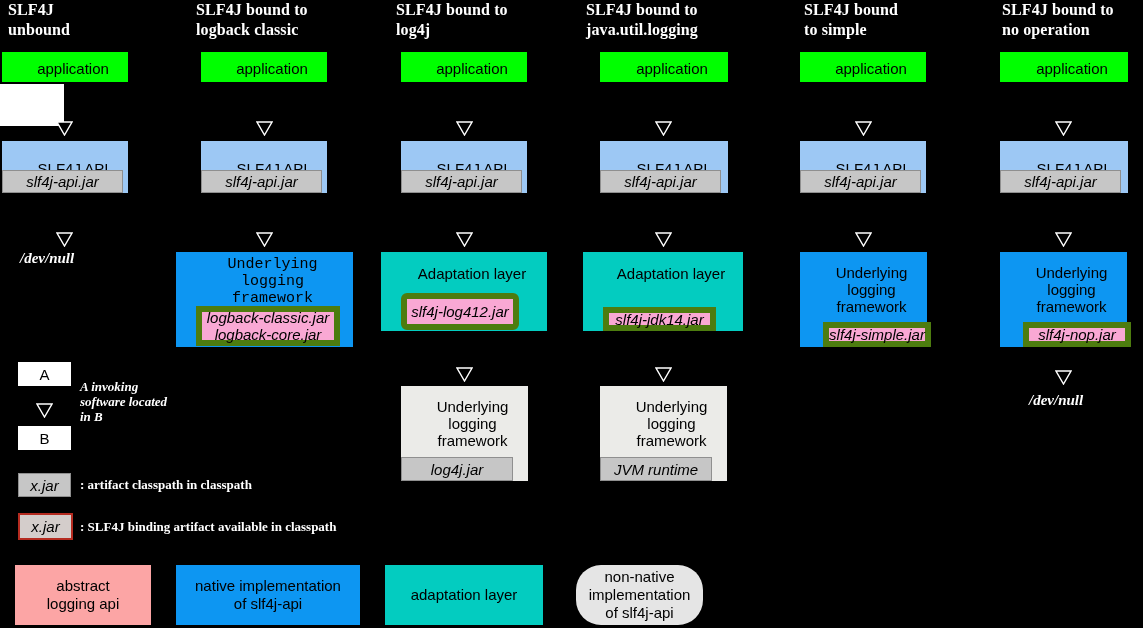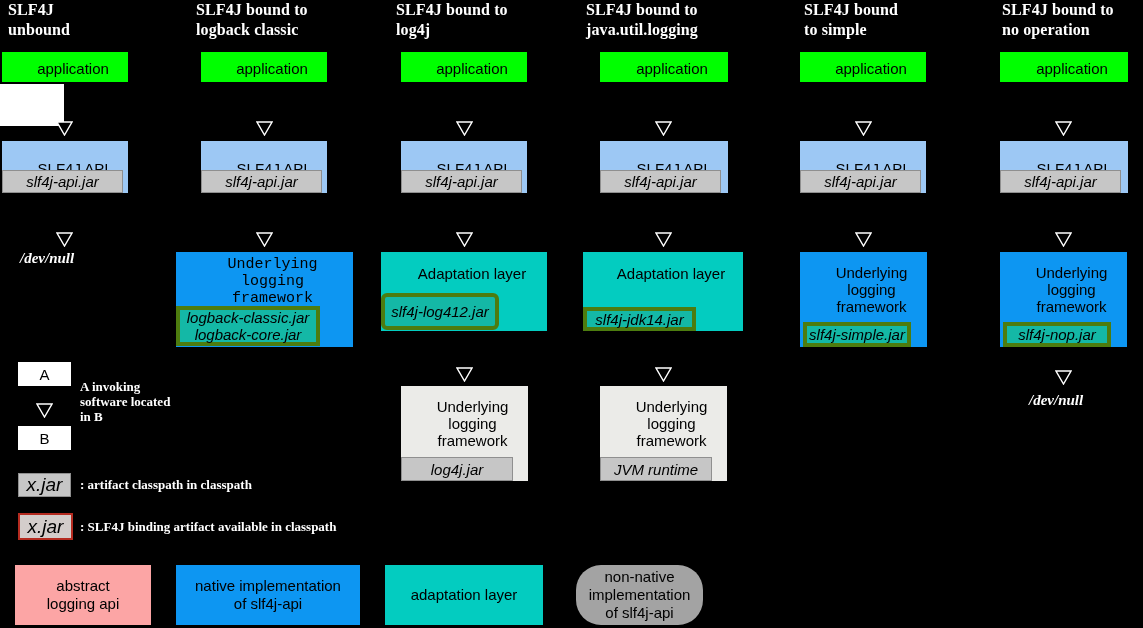--- a/index.html
+++ b/index.html
@@ -84,22 +84,23 @@
     flex-direction: column;
     align-items: center;
     justify-content: center;
     white-space: pre-line;
     border: 1px solid transparent;
   }
   .jar.plain {
     border-color: #8f8f8f;
   }
   .jar.binding {
-    border: 4px solid #4d7c0f;
-    background: #14b8a6;
+    border: 6px solid #4d7c0f;
+    background: #f9a8d4;
+    margin-left: 20px;
   }
   
   .arrow {
     position: absolute;
     width: 17px;
     height: 15px;
   }
   
   .devnull {
     position: absolute;
@@ -121,35 +122,36 @@
     justify-content: center;
   }
   .legend-note {
     position: absolute;
     color: #ffffff;
     font-family: "Liberation Serif", serif;
     font-weight: bold;
     font-size: 13px;
     line-height: 15px;
     white-space: pre-line;
+    font-style: italic;
   }
   .legend-text {
     position: absolute;
     color: #ffffff;
     font-family: "Liberation Serif", serif;
     font-weight: bold;
     font-size: 13px;
     line-height: 15px;
     white-space: nowrap;
   }
   .legend-jar {
     position: absolute;
     box-sizing: border-box;
     font-style: italic;
-    font-size: 19px;
+    font-size: 15px;
     display: flex;
     align-items: center;
     justify-content: center;
     color: #000;
   }
   .legend-jar.plain {
     background: #c6c6c6;
     border: 1px solid #8f8f8f;
   }
   .legend-jar.binding {
@@ -385,17 +387,17 @@
   <div class="legend-text" style="left:80px; top:477px;">: artifact classpath in classpath</div>
 
   <div class="legend-jar binding" style="left:18px; top:513px; width:55px; height:27px;">x.jar</div>
   <div class="legend-text" style="left:80px; top:519px;">: SLF4J binding artifact available in classpath</div>
 
   <div class="key-box" style="left:15px; top:565px; width:136px; height:60px; background:#fca5a5;">abstract
 logging api</div>
   <div class="key-box" style="left:176px; top:565px; width:184px; height:60px; background:#0d96f2;">native implementation
 of slf4j-api</div>
   <div class="key-box" style="left:385px; top:565px; width:158px; height:60px; background:#03ccc0;">adaptation layer</div>
-  <div class="key-box" style="left:576px; top:565px; width:127px; height:60px; background:#a3a3a3;border-radius:25px;">non-native
+  <div class="key-box" style="left:576px; top:565px; width:127px; height:60px; background:#e5e5e5;border-radius:25px;">non-native
 implementation
 of slf4j-api</div>
 
 </div>
 
 </body></html>

